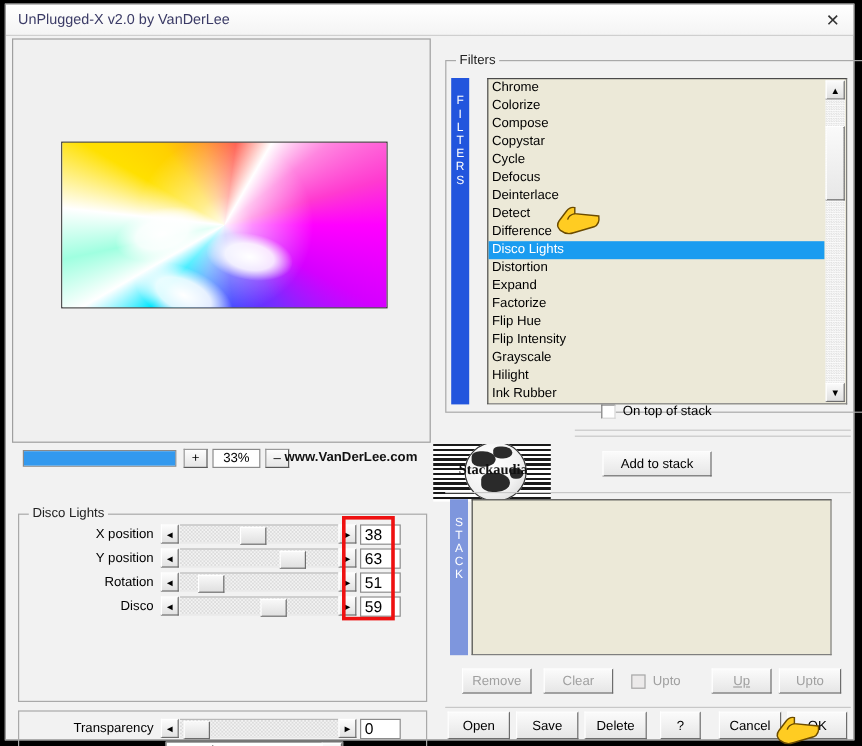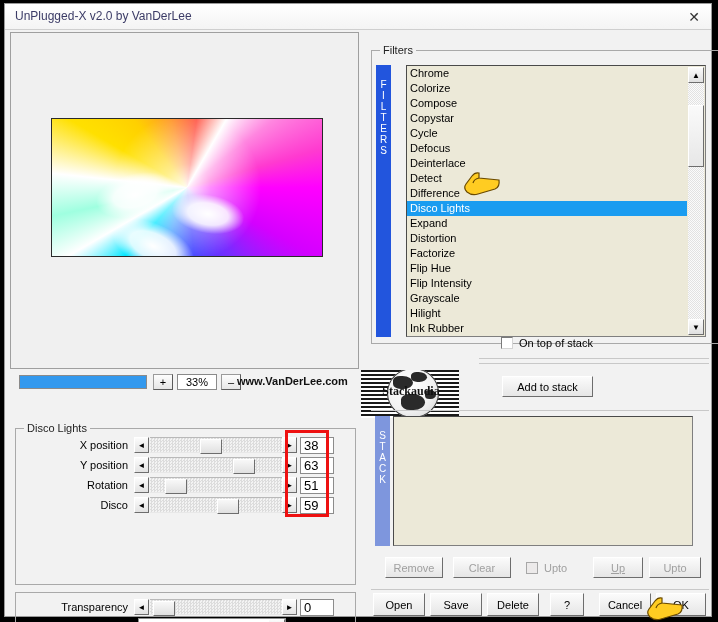--- a/index.html
+++ b/index.html
@@ -391,22 +391,22 @@
               <div class="litem">Chrome</div>
               <div class="litem">Colorize</div>
               <div class="litem">Compose</div>
               <div class="litem">Copystar</div>
               <div class="litem">Cycle</div>
               <div class="litem">Defocus</div>
               <div class="litem">Deinterlace</div>
               <div class="litem">Detect</div>
               <div class="litem">Difference</div>
               <div class="litem sel">Disco Lights</div>
+              <div class="litem">Distortion</div>
               <div class="litem">Expand</div>
-              <div class="litem">Distortion</div>
               <div class="litem">Factorize</div>
               <div class="litem">Flip Hue</div>
               <div class="litem">Flip Intensity</div>
               <div class="litem">Grayscale</div>
               <div class="litem">Hilight</div>
               <div class="litem">Ink Rubber</div>
             </div>
         <div class="vscroll">
           <div class="sb-btn" style="top:0;">▲</div>
           <div class="sb-track" style="top:16px;bottom:16px;"></div>

